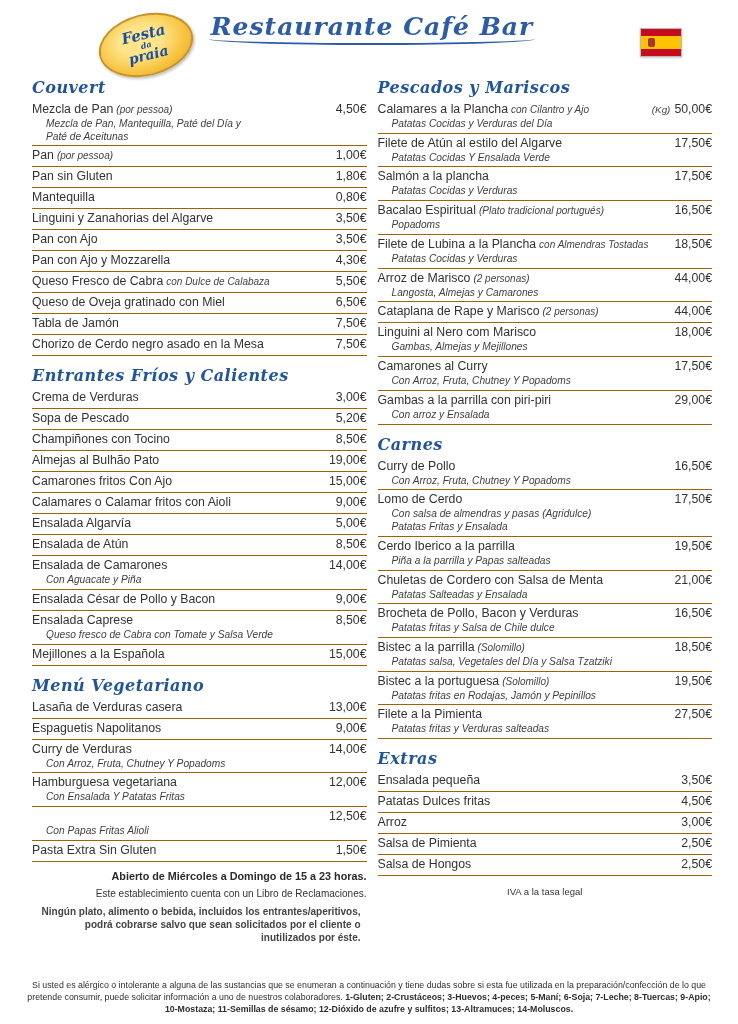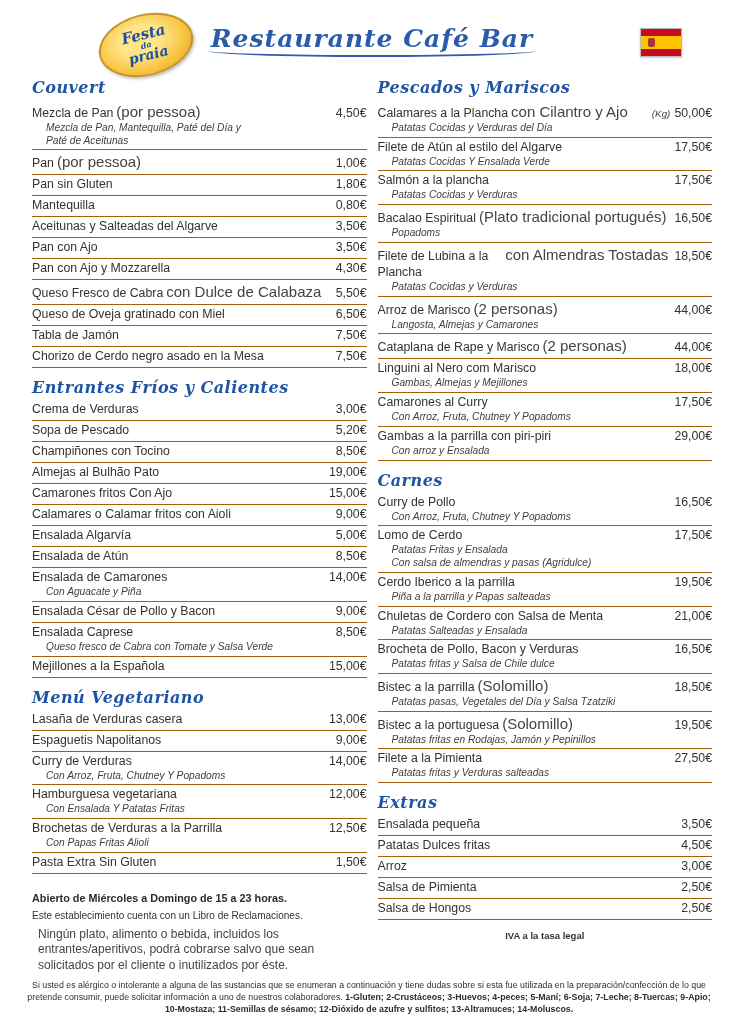--- a/index.html
+++ b/index.html
@@ -9,21 +9,21 @@
   
   .header{position:relative;height:62px;margin-bottom:4px;}
   .logo{position:absolute;left:66px;top:4px;width:92px;height:58px;transform:rotate(-14deg);
         border-radius:50%;background:radial-gradient(ellipse at 45% 40%, #ffe489 30%, #f6c23c 65%, #d99a1f 100%);
         border:2px solid #c8922a;box-shadow:1px 2px 3px rgba(0,0,0,.25);
         display:flex;flex-direction:column;align-items:center;justify-content:center;
         font-family:"DejaVu Serif",serif;font-style:italic;font-weight:bold;color:#1b4fa0;line-height:.9;}
   .logo .l1{font-size:15px;}
   .logo .l2{font-size:8px;}
   .logo .l3{font-size:14px;}
-  .title-wrap{position:absolute;left:0;right:0;top:14px;text-align:center;}
+  .title-wrap{position:absolute;left:0;right:0;top:2px;text-align:center;}
   .title{display:inline-block;font-family:"DejaVu Serif",serif;font-style:italic;font-weight:bold;
          color:#2a5cab;font-size:25px;letter-spacing:1px;position:relative;padding:0 8px 4px;}
   .title:after{content:"";position:absolute;left:6px;right:6px;bottom:0;height:5px;
          border-bottom:2px solid #2a5cab;border-radius:0 0 50% 50%/0 0 6px 6px;}
   .flag{position:absolute;right:30px;top:18px;width:40px;height:27px;border:1px solid #bbb;
         display:flex;flex-direction:column;box-shadow:0 1px 2px rgba(0,0,0,.2);}
   .flag .r{height:25%;background:#c60b1e;}
   .flag .y{height:50%;background:#ffc400;position:relative;}
   .flag .emblem{position:absolute;left:7px;top:2px;width:7px;height:9px;background:#a33;border-radius:2px;}
 
@@ -31,32 +31,32 @@
   .columns{display:flex;gap:11px;}
   .col{flex:1;min-width:0;}
 
   .section-heading{font-family:"DejaVu Serif",serif;font-style:italic;font-weight:bold;
         color:#1f54a3;font-size:16px;margin:10px 0 3px;letter-spacing:.5px;}
   .menu-section:first-child .section-heading{margin-top:2px;}
 
   .menu-item{border-bottom:1px solid #a16207;padding:2px 0 2px;}
   .item-line{display:flex;align-items:baseline;font-size:12.3px;line-height:1.3;color:#333;}
   .item-name{flex-shrink:1;}
-  .item-small{font-size:15px;color:#444;margin-left:3px;white-space:nowrap;}
+  .item-small{font-size:10px;font-style:italic;color:#444;margin-left:3px;white-space:nowrap;}
   .item-gap{flex:1;min-width:6px;}
   .item-note{font-size:9.8px;font-style:italic;color:#444;margin-right:4px;white-space:nowrap;}
   .item-price{white-space:nowrap;font-size:12.3px;color:#333;}
   .item-desc{font-size:10.2px;font-style:italic;color:#3f3f3f;padding-left:14px;line-height:1.25;}
 
   
-  .footer-left{margin-top:18px;text-align:left;}
+  .footer-left{margin-top:8px;text-align:right;}
   .footer-hours{font-size:10.8px;font-weight:bold;color:#2b2b2b;margin-bottom:6px;}
   .footer-complaints{font-size:10px;color:#333;margin-bottom:6px;}
-  .footer-notice{font-size:12px;color:#444;line-height:1.3;padding:0 6px;}
-  .footer-right{margin-top:10px;text-align:center;font-size:9.5px;color:#333;font-weight:bold;}
+  .footer-notice{font-size:10px;color:#444;line-height:1.3;padding:0 6px;font-weight:bold;}
+  .footer-right{margin-top:10px;text-align:center;font-size:9.5px;color:#333;}
 
   .allergens{position:absolute;left:26px;right:26px;bottom:8px;text-align:center;
         font-size:8.8px;color:#2e2e2e;line-height:1.35;}
   .allergen-list{font-weight:bold;}
 </style>
 </head>
 <body>
 
 <div class="page">
 
@@ -109,21 +109,21 @@
           </div>
           <div class="menu-item">
             <div class="item-line">
               <span class="item-name">Mantequilla</span>
               <span class="item-gap"></span>
               <span class="item-price">0,80€</span>
             </div>
           </div>
           <div class="menu-item">
             <div class="item-line">
-              <span class="item-name">Aceitunas y Salteadas del Algarve</span>
+              <span class="item-name">Linguini y Zanahorias del Algarve</span>
               <span class="item-gap"></span>
               <span class="item-price">3,50€</span>
             </div>
           </div>
           <div class="menu-item">
             <div class="item-line">
               <span class="item-name">Pan con Ajo</span>
               <span class="item-gap"></span>
               <span class="item-price">3,50€</span>
             </div>
@@ -281,21 +281,20 @@
           <div class="menu-item">
             <div class="item-line">
               <span class="item-name">Hamburguesa vegetariana</span>
               <span class="item-gap"></span>
               <span class="item-price">12,00€</span>
             </div>
             <div class="item-desc">Con Ensalada Y Patatas Fritas</div>
           </div>
           <div class="menu-item">
             <div class="item-line">
-              <span class="item-name">Brochetas de Verduras a la Parrilla</span>
               <span class="item-gap"></span>
               <span class="item-price">12,50€</span>
             </div>
             <div class="item-desc">Con Papas Fritas Alioli</div>
           </div>
           <div class="menu-item">
             <div class="item-line">
               <span class="item-name">Pasta Extra Sin Gluten</span>
               <span class="item-gap"></span>
               <span class="item-price">1,50€</span>
@@ -406,22 +405,22 @@
               <span class="item-price">16,50€</span>
             </div>
             <div class="item-desc">Con Arroz, Fruta, Chutney Y Popadoms</div>
           </div>
           <div class="menu-item">
             <div class="item-line">
               <span class="item-name">Lomo de Cerdo</span>
               <span class="item-gap"></span>
               <span class="item-price">17,50€</span>
             </div>
+            <div class="item-desc">Con salsa de almendras y pasas (Agridulce)</div>
             <div class="item-desc">Patatas Fritas y Ensalada</div>
-            <div class="item-desc">Con salsa de almendras y pasas (Agridulce)</div>
           </div>
           <div class="menu-item">
             <div class="item-line">
               <span class="item-name">Cerdo Iberico a la parrilla</span>
               <span class="item-gap"></span>
               <span class="item-price">19,50€</span>
             </div>
             <div class="item-desc">Piña a la parrilla y Papas salteadas</div>
           </div>
           <div class="menu-item">
@@ -440,21 +439,21 @@
             </div>
             <div class="item-desc">Patatas fritas y Salsa de Chile dulce</div>
           </div>
           <div class="menu-item">
             <div class="item-line">
               <span class="item-name">Bistec a la parrilla</span>
               <span class="item-small">(Solomillo)</span>
               <span class="item-gap"></span>
               <span class="item-price">18,50€</span>
             </div>
-            <div class="item-desc">Patatas pasas, Vegetales del Día y Salsa Tzatziki</div>
+            <div class="item-desc">Patatas salsa, Vegetales del Día y Salsa Tzatziki</div>
           </div>
           <div class="menu-item">
             <div class="item-line">
               <span class="item-name">Bistec a la portuguesa</span>
               <span class="item-small">(Solomillo)</span>
               <span class="item-gap"></span>
               <span class="item-price">19,50€</span>
             </div>
             <div class="item-desc">Patatas fritas en Rodajas, Jamón y Pepinillos</div>
           </div>

